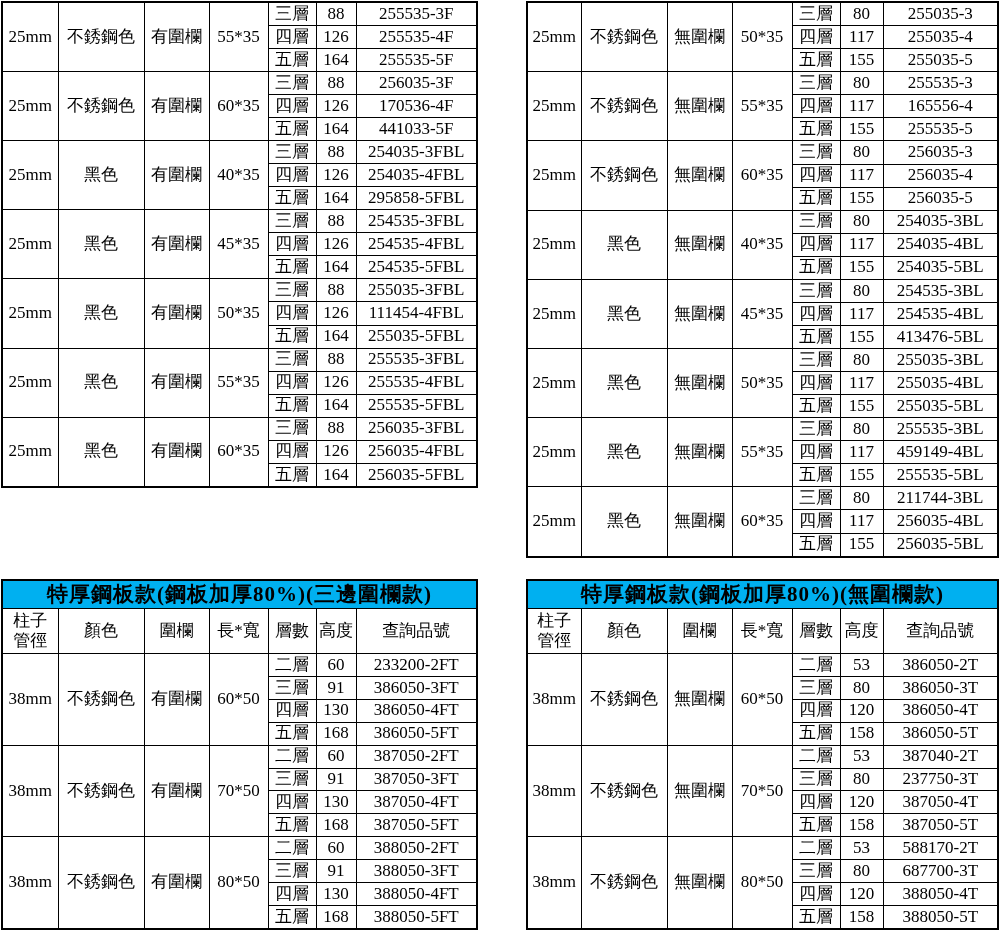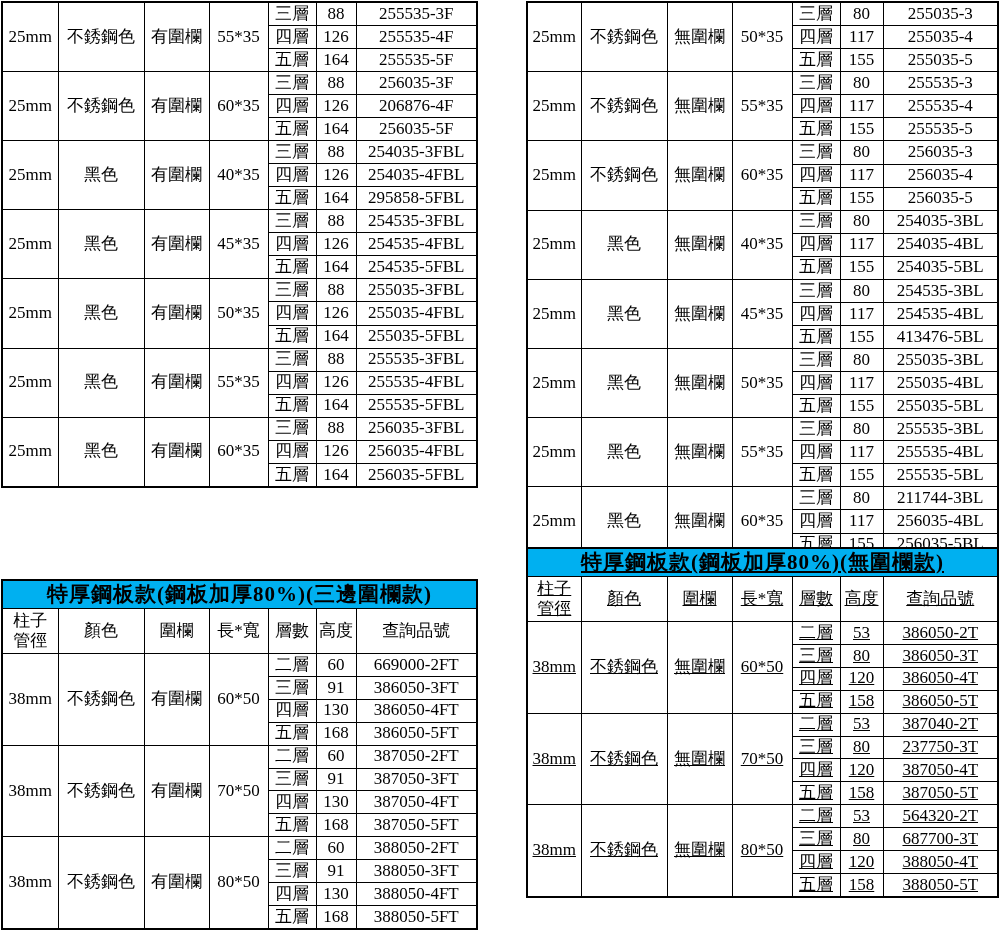--- a/index.html
+++ b/index.html
@@ -31,21 +31,21 @@
     vertical-align: middle;
     padding: 0;
     font-size: 17px;
     line-height: 1.1;
     white-space: nowrap;
     overflow: hidden;
   }
   #t0 { left: 1px;   top: 1px;   width: 476px; height: 487px; }
   #t1 { left: 526px; top: 1px;   width: 473px; height: 557px; }
   #t2 { left: 1px;   top: 579px; width: 476px; height: 351px; }
-  #t3 { left: 526px; top: 547px; width: 473px; height: 351px; text-decoration: underline; }
+  #t3 { left: 526px; top: 579px; width: 473px; height: 351px; }
 
   table.tbl tr.title-row td {
     background: #00b0f0;
     font-weight: bold;
     font-size: 21px;
     height: 27px;
     letter-spacing: 1px;
   }
   table.tbl tr.hdr td {
     height: 44px;
@@ -93,26 +93,26 @@
           <td rowspan="3">不銹鋼色</td>
           <td rowspan="3">有圍欄</td>
           <td rowspan="3">60*35</td>
           <td>三層</td>
           <td>88</td>
           <td>256035-3F</td>
         </tr>
         <tr>
           <td>四層</td>
           <td>126</td>
-          <td>206876-4F</td>
-        </tr>
-        <tr>
-          <td>五層</td>
-          <td>164</td>
-          <td>256035-5F</td>
+          <td>170536-4F</td>
+        </tr>
+        <tr>
+          <td>五層</td>
+          <td>164</td>
+          <td>441033-5F</td>
         </tr>
         <tr>
           <td rowspan="3">25mm</td>
           <td rowspan="3">黑色</td>
           <td rowspan="3">有圍欄</td>
           <td rowspan="3">40*35</td>
           <td>三層</td>
           <td>88</td>
           <td>254035-3FBL</td>
         </tr>
@@ -150,21 +150,21 @@
           <td rowspan="3">黑色</td>
           <td rowspan="3">有圍欄</td>
           <td rowspan="3">50*35</td>
           <td>三層</td>
           <td>88</td>
           <td>255035-3FBL</td>
         </tr>
         <tr>
           <td>四層</td>
           <td>126</td>
-          <td>255035-4FBL</td>
+          <td>111454-4FBL</td>
         </tr>
         <tr>
           <td>五層</td>
           <td>164</td>
           <td>255035-5FBL</td>
         </tr>
         <tr>
           <td rowspan="3">25mm</td>
           <td rowspan="3">黑色</td>
           <td rowspan="3">有圍欄</td>
@@ -239,21 +239,21 @@
           <td rowspan="3">不銹鋼色</td>
           <td rowspan="3">無圍欄</td>
           <td rowspan="3">55*35</td>
           <td>三層</td>
           <td>80</td>
           <td>255535-3</td>
         </tr>
         <tr>
           <td>四層</td>
           <td>117</td>
-          <td>255535-4</td>
+          <td>165556-4</td>
         </tr>
         <tr>
           <td>五層</td>
           <td>155</td>
           <td>255535-5</td>
         </tr>
         <tr>
           <td rowspan="3">25mm</td>
           <td rowspan="3">不銹鋼色</td>
           <td rowspan="3">無圍欄</td>
@@ -334,21 +334,21 @@
           <td rowspan="3">黑色</td>
           <td rowspan="3">無圍欄</td>
           <td rowspan="3">55*35</td>
           <td>三層</td>
           <td>80</td>
           <td>255535-3BL</td>
         </tr>
         <tr>
           <td>四層</td>
           <td>117</td>
-          <td>255535-4BL</td>
+          <td>459149-4BL</td>
         </tr>
         <tr>
           <td>五層</td>
           <td>155</td>
           <td>255535-5BL</td>
         </tr>
         <tr>
           <td rowspan="3">25mm</td>
           <td rowspan="3">黑色</td>
           <td rowspan="3">無圍欄</td>
@@ -393,21 +393,21 @@
           <td>高度</td>
           <td>查詢品號</td>
         </tr>
         <tr>
           <td rowspan="4">38mm</td>
           <td rowspan="4">不銹鋼色</td>
           <td rowspan="4">有圍欄</td>
           <td rowspan="4">60*50</td>
           <td>二層</td>
           <td>60</td>
-          <td>669000-2FT</td>
+          <td>233200-2FT</td>
         </tr>
         <tr>
           <td>三層</td>
           <td>91</td>
           <td>386050-3FT</td>
         </tr>
         <tr>
           <td>四層</td>
           <td>130</td>
           <td>386050-4FT</td>
@@ -539,21 +539,21 @@
           <td>158</td>
           <td>387050-5T</td>
         </tr>
         <tr>
           <td rowspan="4">38mm</td>
           <td rowspan="4">不銹鋼色</td>
           <td rowspan="4">無圍欄</td>
           <td rowspan="4">80*50</td>
           <td>二層</td>
           <td>53</td>
-          <td>564320-2T</td>
+          <td>588170-2T</td>
         </tr>
         <tr>
           <td>三層</td>
           <td>80</td>
           <td>687700-3T</td>
         </tr>
         <tr>
           <td>四層</td>
           <td>120</td>
           <td>388050-4T</td>

